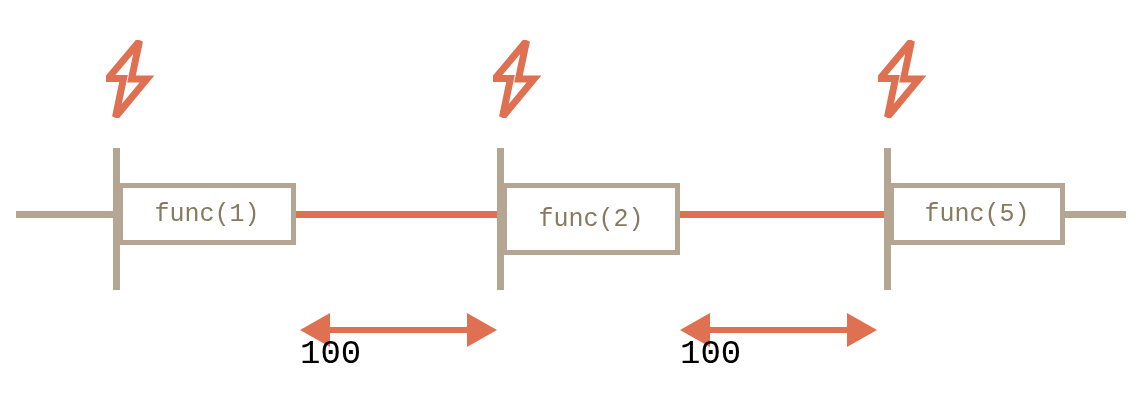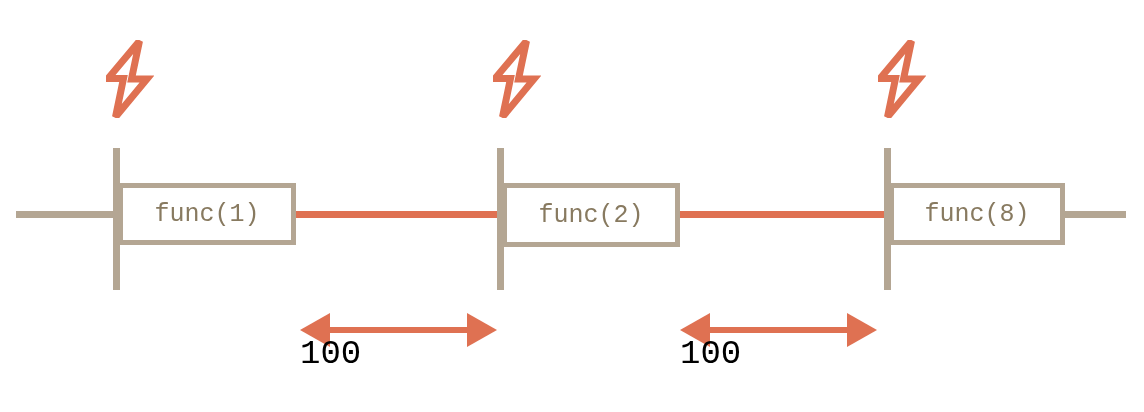--- a/index.html
+++ b/index.html
@@ -95,32 +95,32 @@
   <div class="fbox" id="fbox-1" style="left: 118px; top: 183px; width: 178px; height: 62px;">
     <span class="fbox-label">func(1)</span>
   </div>
 
   <div class="tick" id="tick-2" style="left: 497px; top: 148px; height: 142px;"></div>
   <div class="bolt" id="bolt-2" style="left: 493px; top: 40px;">
     <svg width="48" height="78" viewBox="0 0 48 78" xmlns="http://www.w3.org/2000/svg" aria-hidden="true">
       <path d="M33.5 1 L2 38.5 L17.5 38.5 L9.5 77 L41 39 L25.5 39 Z" fill="none" stroke="#df7152" stroke-width="7" stroke-linejoin="miter" stroke-linecap="butt"></path>
     </svg>
   </div>
-  <div class="fbox" id="fbox-2" style="left: 502px; top: 183px; width: 178px; height: 64px;">
+  <div class="fbox" id="fbox-2" style="left: 502px; top: 183px; width: 178px; height: 72px;">
     <span class="fbox-label">func(2)</span>
   </div>
 
   <div class="tick" id="tick-3" style="left: 884px; top: 148px; height: 142px;"></div>
   <div class="bolt" id="bolt-3" style="left: 878px; top: 40px;">
     <svg width="48" height="78" viewBox="0 0 48 78" xmlns="http://www.w3.org/2000/svg" aria-hidden="true">
       <path d="M33.5 1 L2 38.5 L17.5 38.5 L9.5 77 L41 39 L25.5 39 Z" fill="none" stroke="#df7152" stroke-width="7" stroke-linejoin="miter" stroke-linecap="butt"></path>
     </svg>
   </div>
   <div class="fbox" id="fbox-3" style="left: 889px; top: 183px; width: 176px; height: 62px;">
-    <span class="fbox-label">func(8)</span>
+    <span class="fbox-label">func(5)</span>
   </div>
 
   <div class="measure" id="measure-1" style="left: 300px; top: 312px; width: 197px;">
     <svg width="197" height="36" viewBox="0 0 197 36" xmlns="http://www.w3.org/2000/svg" aria-hidden="true">
       <line x1="26" y1="18" x2="171" y2="18" stroke="#df7152" stroke-width="6"></line>
       <polygon points="0,18 30,1 30,35" fill="#df7152"></polygon>
       <polygon points="197,18 167,1 167,35" fill="#df7152"></polygon>
     </svg>
   </div>
   <div class="measure-label" id="measure-label-1" style="left: 300px; top: 337px; width: 197px;">100</div>

